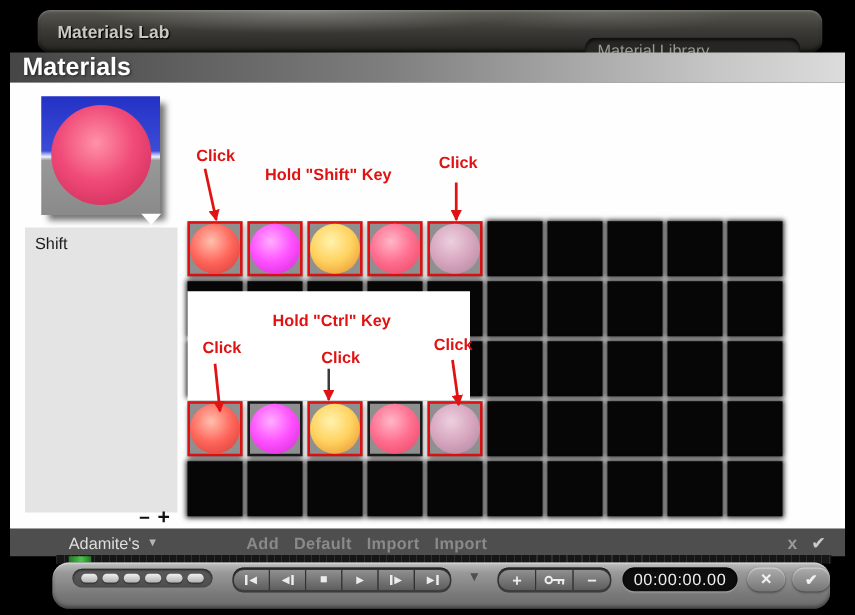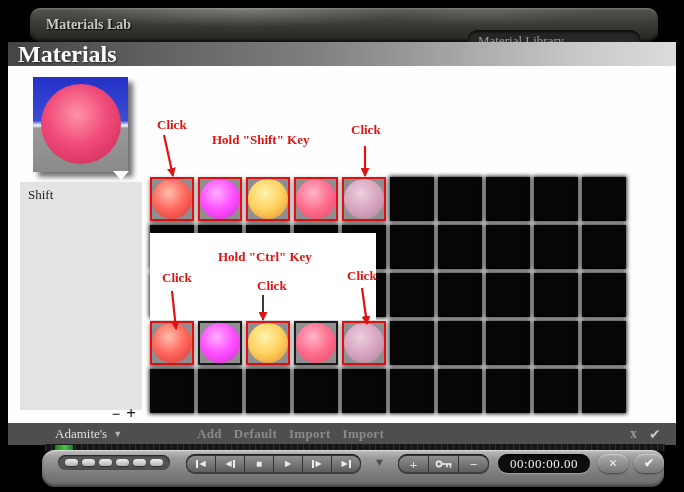--- a/index.html
+++ b/index.html
@@ -1,38 +1,38 @@
 <!DOCTYPE html>
 <html style="--red: #e01212;"><head>
 <meta charset="utf-8">
 <style>
   html,body{margin:0;padding:0;background:#000;}
   body{font-family:"Liberation Sans",sans-serif; -webkit-font-smoothing:antialiased;}
-  .window{position:relative;width:684px;height:492px;background:#000;overflow:hidden;font-family:Liberation Serif, serif;}
+  .window{position:relative;width:684px;height:492px;background:#000;overflow:hidden;}
 
   
   .titlebar{position:absolute;left:30px;top:8px;width:628px;height:34px;border-radius:10px;
     background:
       radial-gradient(ellipse 260px 26px at 34% 6%, rgba(255,255,255,.22), transparent 65%),
       radial-gradient(ellipse 180px 22px at 72% 12%, rgba(255,255,255,.10), transparent 60%),
       linear-gradient(180deg,#57564f 0%,#3b3a36 48%,#252420 100%);
     box-shadow:inset 0 1px 2px rgba(255,255,255,.25), inset 0 -2px 3px rgba(0,0,0,.65);
     display:flex;align-items:center;}
   .titlebar .title{margin-left:16px;font-size:14px;font-weight:bold;color:#c9c9c4;
     text-shadow:1px 1px 1px #000;}
   .libfield{position:absolute;left:438px;top:22px;width:172px;height:19px;border-radius:9px;
     background:#262624;border-top:1px solid #0c0c0a;border-bottom:1px solid #5b5b55;
     box-shadow:inset 0 1px 3px rgba(0,0,0,.8);display:flex;align-items:center;}
   .libfield span{margin-left:10px;font-size:13px;color:#9a9a92;}
 
   
   .header{position:absolute;left:8px;top:42px;width:668px;height:24px;
     background:linear-gradient(90deg,#454545,#7e7e7e 45%,#c7c7c7 85%,#dcdcdc);
     display:flex;align-items:center;}
-  .header span{margin-left:10px;font-size:24px;font-weight:bold;color:#fff;
+  .header span{margin-left:10px;font-size:20px;font-weight:bold;color:#fff;
     text-shadow:1px 1px 2px rgba(0,0,0,.55);}
 
   
   .content{position:absolute;left:8px;top:66px;width:668px;height:357px;background:#fefefe;}
 
   .preview{position:absolute;left:33px;top:77px;width:95px;height:95px;
     box-shadow:5px 5px 5px rgba(0,0,0,.55);
     background:linear-gradient(180deg,#2332c6 0%,#3c4cd6 46%,#aab4f0 49%,#eef1ff 51%,#989898 54%,#8a8a8a 100%);
     overflow:hidden;}
   .preview .psphere{position:absolute;left:8px;top:7px;width:80px;height:80px;border-radius:50%;}

